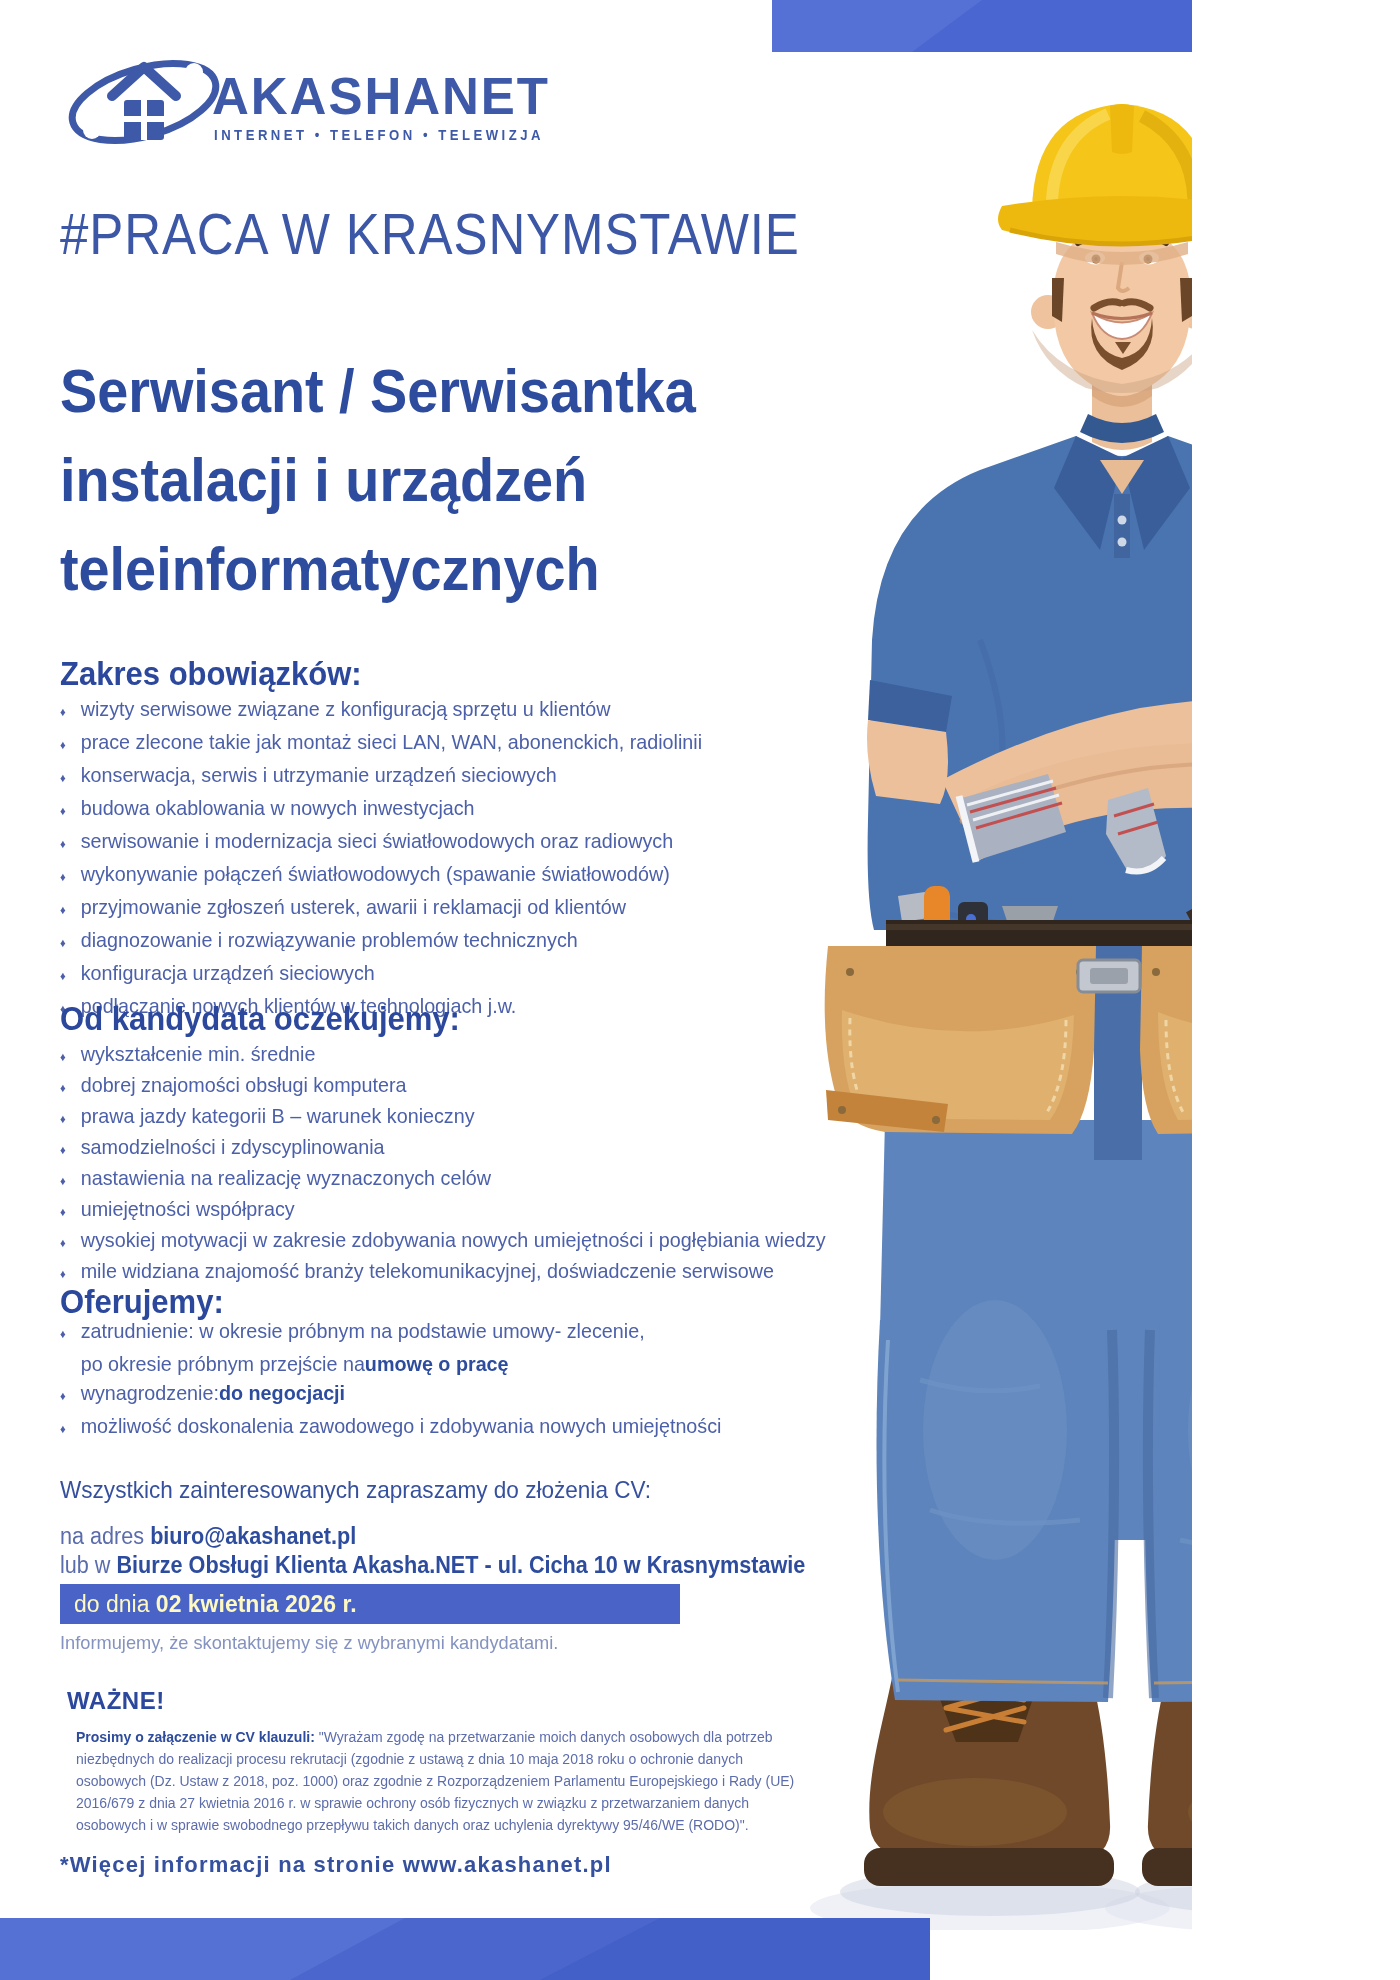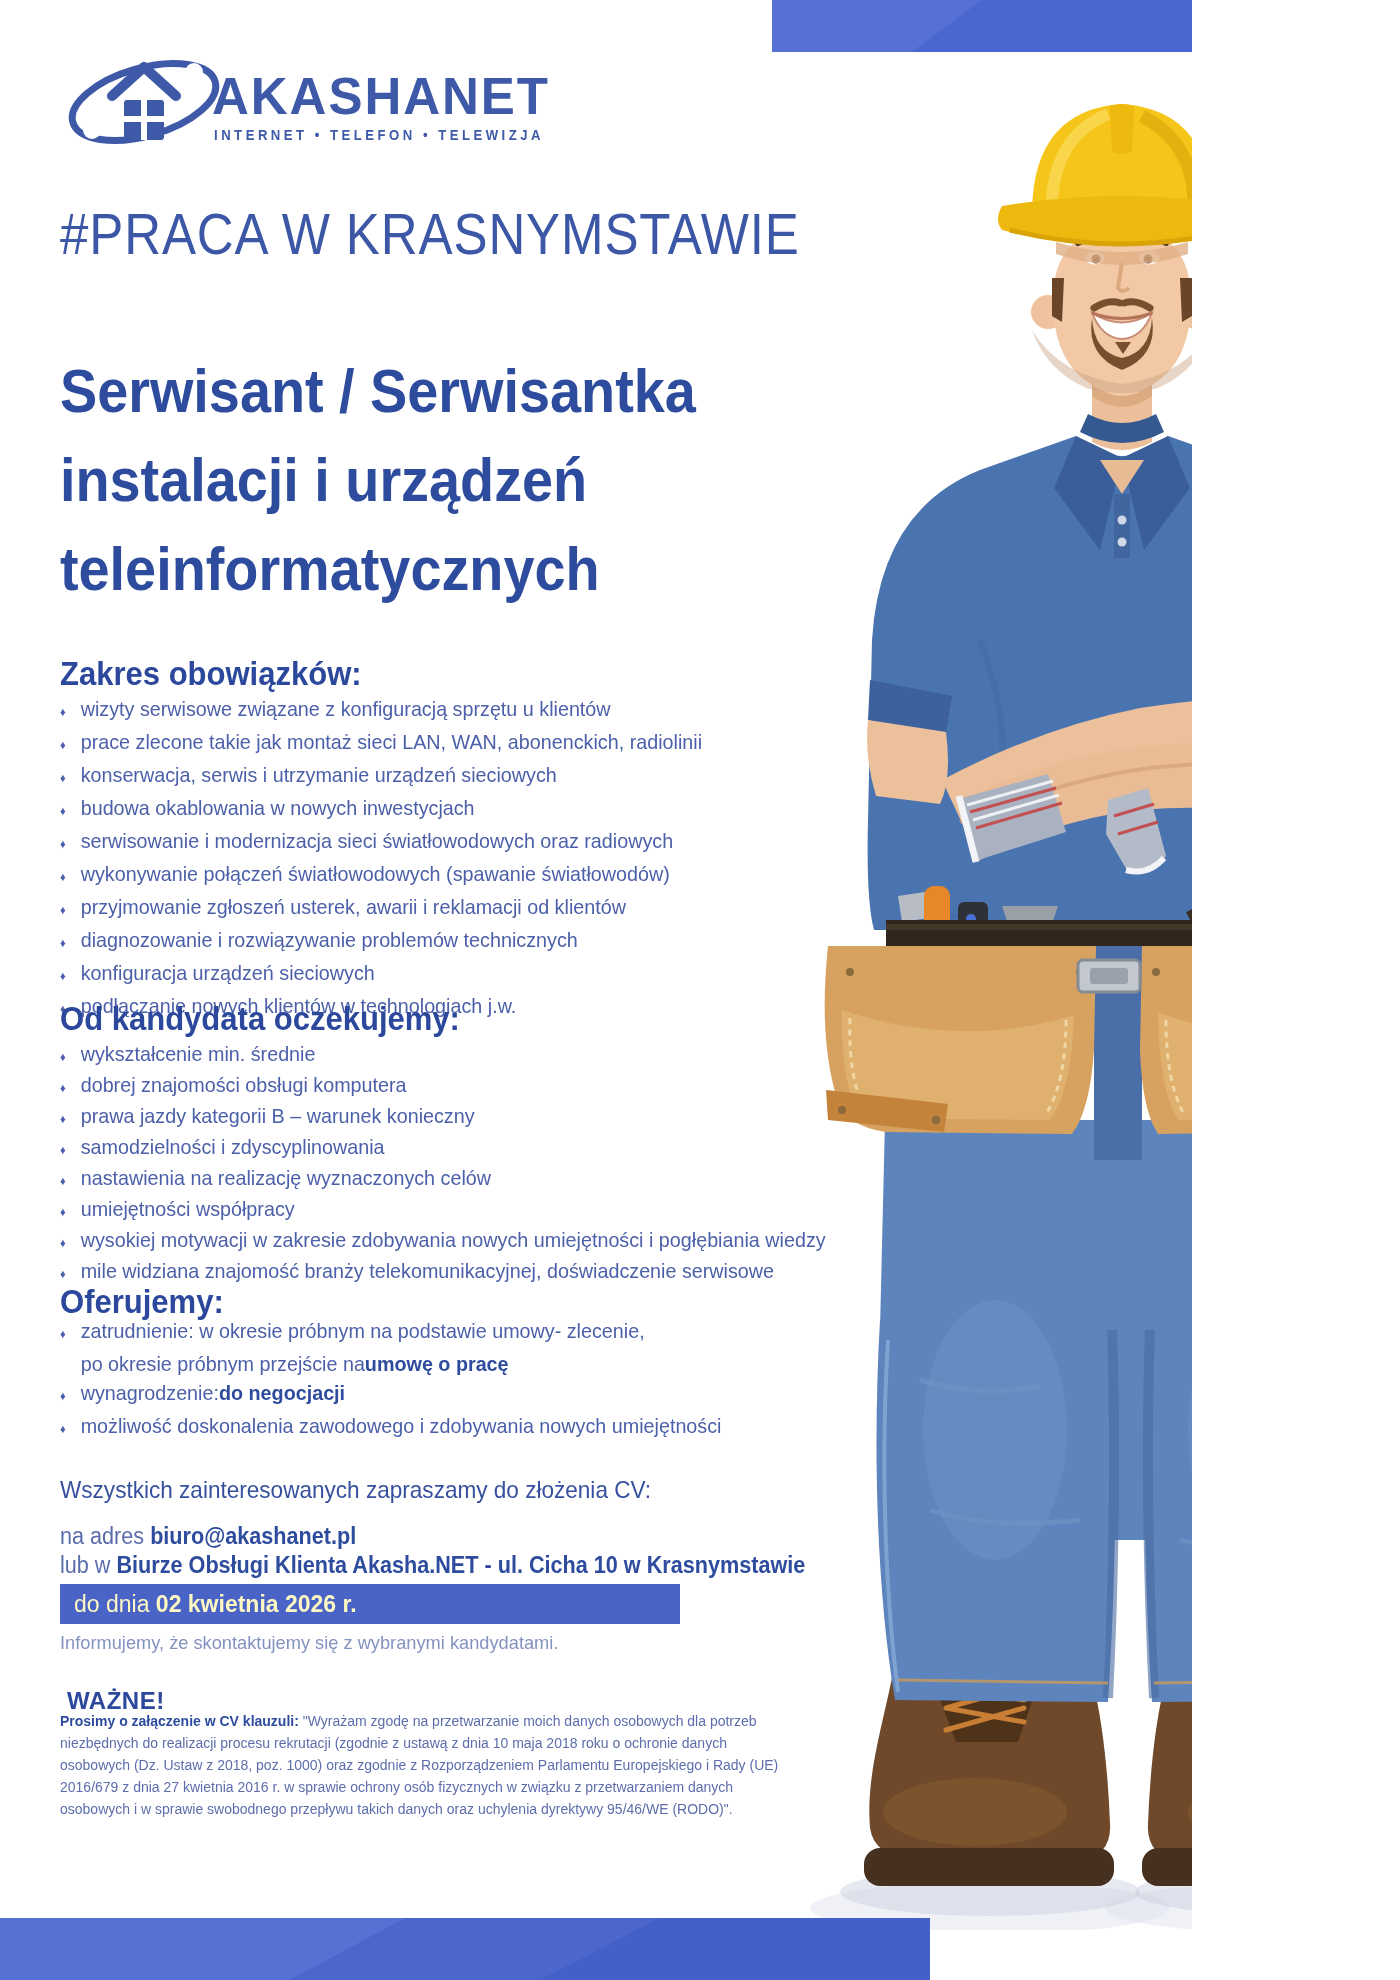--- a/index.html
+++ b/index.html
@@ -28,21 +28,21 @@
           transform:scaleX(.94);transform-origin:0 0;white-space:nowrap;}
   .addr{position:absolute;left:60px;top:1522px;font-size:23px;line-height:29px;color:#5b6cab;
         transform:scaleX(.94);transform-origin:0 0;white-space:nowrap;}
   .addr b{font-weight:700;color:#2e4c9e;}
   .deadline-bar{position:absolute;left:60px;top:1584px;width:620px;height:40px;background:#4a63c6;
                 color:#fef9c3;font-size:23px;line-height:40px;padding-left:14px;box-sizing:border-box;white-space:nowrap;}
   .deadline-bar b{font-weight:700;}
   .contact-note{position:absolute;left:60px;top:1632px;font-size:19px;color:#8492c0;
                 transform:scaleX(.96);transform-origin:0 0;white-space:nowrap;}
   .legal-h{position:absolute;left:60px;top:1680px;margin:7px;font-size:24px;font-weight:700;color:#2b489c;letter-spacing:.5px;}
-  .legal-p{position:absolute;left:60px;top:1710px;width:720px;margin:0;font-size:14px;line-height:22px;color:#5d6dac;}
+  .legal-p{position:absolute;left:60px;top:1710px;width:720px;margin:16px;font-size:14px;line-height:22px;color:#5d6dac;}
   .legal-p b{color:#2e4c9e;font-weight:700;}
   .footer-note{position:absolute;left:60px;top:1852px;font-size:22px;font-weight:700;color:#35509f;
                letter-spacing:1.2px;white-space:nowrap;}
   .worker{position:absolute;left:680px;top:80px;width:720px;height:1850px;}
 </style>
 </head>
 <body>
 
 <div class="poster">
 
@@ -185,20 +185,21 @@
   <div class="deadline-bar">
     <span>do dnia </span><b>02 kwietnia 2026 r.</b>
   </div>
   <div class="contact-note">Informujemy, że skontaktujemy się z wybranymi kandydatami.</div>
 
   <h3 class="legal-h">WAŻNE!</h3>
   <p class="legal-p">
     <b>Prosimy o załączenie w CV klauzuli:</b><span> "Wyrażam zgodę na przetwarzanie moich danych osobowych dla potrzeb niezbędnych do realizacji procesu rekrutacji (zgodnie z ustawą z dnia 10 maja 2018 roku o ochronie danych osobowych (Dz. Ustaw z 2018, poz. 1000) oraz zgodnie z Rozporządzeniem Parlamentu Europejskiego i Rady (UE) 2016/679 z dnia 27 kwietnia 2016 r. w sprawie ochrony osób fizycznych w związku z przetwarzaniem danych osobowych i w sprawie swobodnego przepływu takich danych oraz uchylenia dyrektywy 95/46/WE (RODO)".</span>
   </p>
 
+  <div class="footer-note">*Więcej informacji na stronie www.akashanet.pl</div>
 
   <div class="worker">
     <svg viewBox="0 0 720 1850" width="720" height="1850">
 
       <ellipse cx="310" cy="1828" rx="180" ry="26" fill="#dfe4ee" opacity="0.5"></ellipse>
       <ellipse cx="585" cy="1828" rx="160" ry="24" fill="#dfe4ee" opacity="0.5"></ellipse>
       <ellipse cx="310" cy="1812" rx="150" ry="24" fill="#c7cedd" opacity="0.45"></ellipse>
       <ellipse cx="585" cy="1812" rx="130" ry="22" fill="#c7cedd" opacity="0.45"></ellipse>
 
       <path d="M212,1598 C200,1655 186,1700 190,1748 Q194,1776 235,1782 L398,1782 Q432,1776 430,1744 C428,1690 422,1636 412,1600 Z" fill="#70492a"></path>

